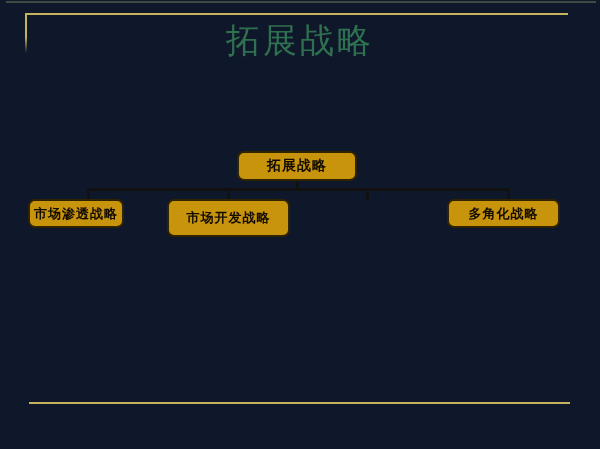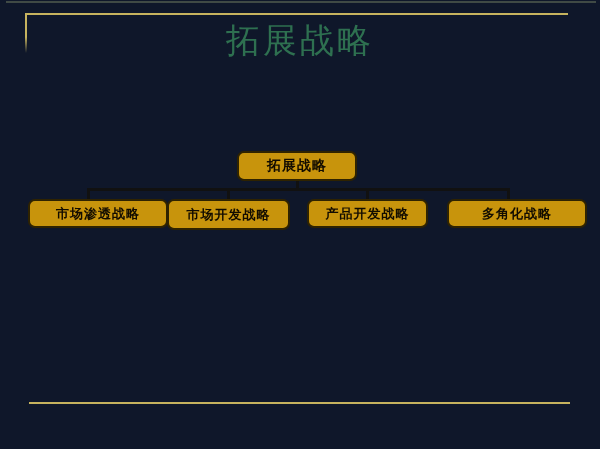--- a/index.html
+++ b/index.html
@@ -32,24 +32,24 @@
     background:#c8940c;
     border:2px solid #2f2300;
     border-radius:7px;
     display:flex;align-items:center;justify-content:center;
     font-weight:bold;
     font-size:13px;
     color:#120c00;
     letter-spacing:1px;
   }
   .root-box{left:237px;top:151px;width:120px;height:30px;font-size:14px;}
-  .c1{left:28px; top:199px;width:140px;height:29px;}
-  .c2{left:167px;top:199px;width:123px;height:31px;}
+  .c1{left:28px; top:199px;width:96px;height:29px;}
+  .c2{left:167px;top:199px;width:123px;height:38px;}
   .c3{left:307px;top:199px;width:121px;height:29px;}
-  .c4{left:447px;top:199px;width:140px;height:29px;}
+  .c4{left:447px;top:199px;width:113px;height:29px;}
   
   .line{position:absolute;background:#111111;}
   .root-stub{left:296px;top:180px;width:3px;height:10px;}
   .h-rail{left:87px;top:188px;width:423px;height:3px;}
   .stub1{left:87px; top:189px;width:3px;height:11px;}
   .stub2{left:227px;top:189px;width:3px;height:11px;}
   .stub3{left:366px;top:189px;width:3px;height:11px;}
   .stub4{left:507px;top:189px;width:3px;height:11px;}
 </style>
 </head>
@@ -70,17 +70,16 @@
   <div class="line stub2"></div>
   <div class="line stub3"></div>
   <div class="line stub4"></div>
 
   <div class="obox root-box">拓展战略</div>
 
   <div class="obox c1">市场渗透战略</div>
 
   <div class="obox c2">市场开发战略</div>
 
-  <div class="obox c3">产品开发战略</div>
 
   <div class="obox c4">多角化战略</div>
 
 </div>
 
 </body></html>

